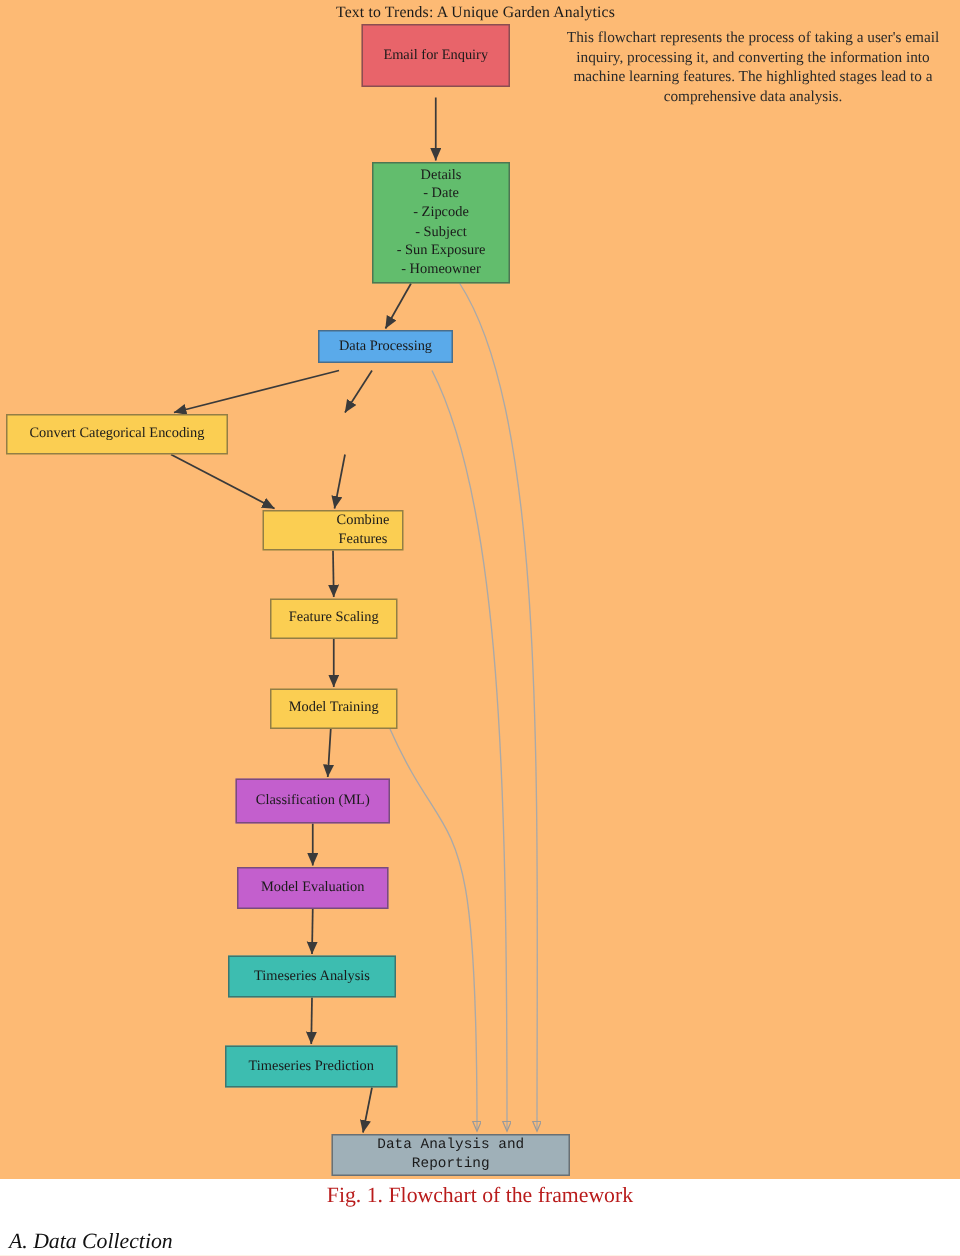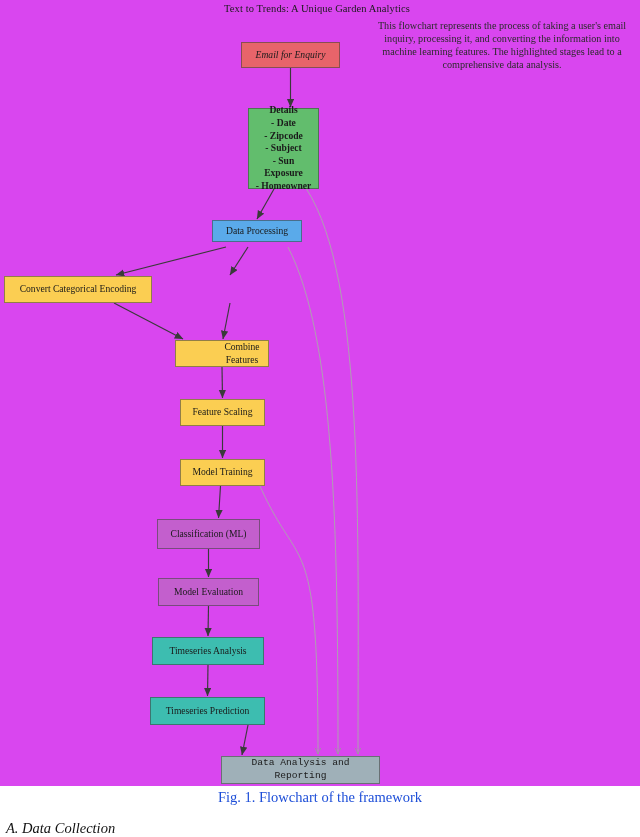--- a/index.html
+++ b/index.html
@@ -63,37 +63,37 @@
     padding: 2px 4px;
     white-space: pre-line;
   }
   .caption {
     position: absolute;
     left: 0;
     top: 789px;
     width: 640px;
     text-align: center;
     font-size: 14.5px;
-    color: #1d4ed8;
+    color: #b91c1c;
   }
   .section-heading {
     position: absolute;
     left: 6px;
     top: 820px;
     font-size: 14.5px;
     font-style: italic;
     color: #111111;
   }
 </style>
 </head>
 <body>
 
 <div id="page">
 
-  <div id="figure-area" style="background: #d946ef;">
+  <div id="figure-area" style="background: #fdba74;">
 
     <div class="chart-title">Text to Trends: A Unique Garden Analytics</div>
     <div class="chart-note">This flowchart represents the process of taking a user's email inquiry, processing it, and converting the information into machine learning features. The highlighted stages lead to a comprehensive data analysis.</div>
 
     <svg id="flow-svg" viewBox="0 0 640 786">
       <defs>
         <marker id="arrowSolid" markerWidth="9" markerHeight="9" refX="7.2" refY="3.2" orient="auto" markerUnits="strokeWidth">
           <path d="M0,0 L7.4,3.2 L0,6.4 z" fill="#3a3a3a"></path>
         </marker>
         <marker id="arrowThin" markerWidth="9" markerHeight="9" refX="7.2" refY="3.2" orient="auto" markerUnits="strokeWidth">
@@ -113,22 +113,22 @@
           <path d="M208.5,549 L208.5,577" stroke="#3a3a3a" stroke-width="1.15" marker-end="url(#arrowSolid)"></path>
           <path d="M208.5,606 L208,636" stroke="#3a3a3a" stroke-width="1.15" marker-end="url(#arrowSolid)"></path>
           <path d="M208,665 L207.5,696" stroke="#3a3a3a" stroke-width="1.15" marker-end="url(#arrowSolid)"></path>
           <path d="M248,725 L242,755" stroke="#3a3a3a" stroke-width="1.15" marker-end="url(#arrowSolid)"></path>
           <path d="M306.5,189 C364.5,279 358,524 358,754" stroke="#a9a9a9" stroke-width="0.9" marker-end="url(#arrowThin)"></path>
           <path d="M288,247 C334,337 338,524 338,754" stroke="#a9a9a9" stroke-width="0.9" marker-end="url(#arrowThin)"></path>
           <path d="M260,486 C300,576 318,524 318,754" stroke="#a9a9a9" stroke-width="0.9" marker-end="url(#arrowThin)"></path>
         </g>
     </svg>
 
-    <div class="node" style="left: 241px; top: 42px; width: 99px; height: 26px; background: rgb(232, 100, 106); font-style: italic;">Email for Enquiry</div>
-    <div class="node" style="left: 248px; top: 108px; width: 71px; height: 81px; background: rgb(98, 189, 109); font-weight: bold;">Details
+    <div class="node" style="left: 241px; top: 16px; width: 99px; height: 42px; background: rgb(232, 100, 106);">Email for Enquiry</div>
+    <div class="node" style="left: 248px; top: 108px; width: 92px; height: 81px; background: rgb(98, 189, 109);">Details
 - Date
 - Zipcode
 - Subject
 - Sun Exposure
 - Homeowner</div>
     <div class="node" style="left: 212px; top: 220px; width: 90px; height: 22px; background: rgb(90, 170, 234);">Data Processing</div>
     <div class="node" style="left: 4px; top: 276px; width: 148px; height: 27px; background: rgb(251, 206, 82);">Convert Categorical Encoding</div>
     <div class="node" style="left: 175px; top: 340px; width: 94px; height: 27px; background: rgb(251, 206, 82); padding-left: 44px;">Combine Features</div>
     <div class="node" style="left: 180px; top: 459px; width: 85px; height: 27px; background: rgb(251, 206, 82);">Model Training</div>
     <div class="node" style="left: 180px; top: 399px; width: 85px; height: 27px; background: rgb(251, 206, 82);">Feature Scaling</div>

